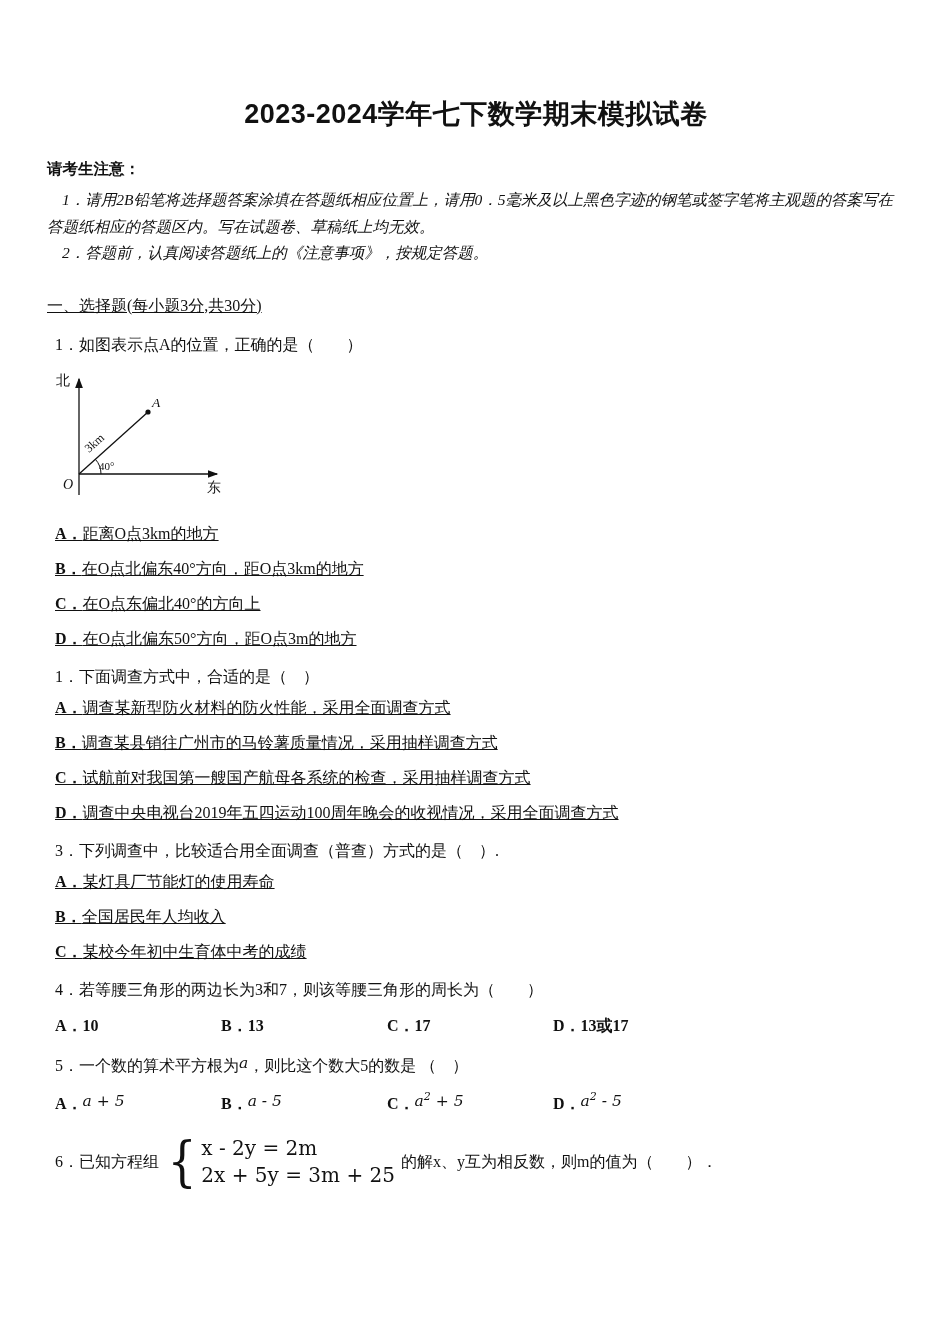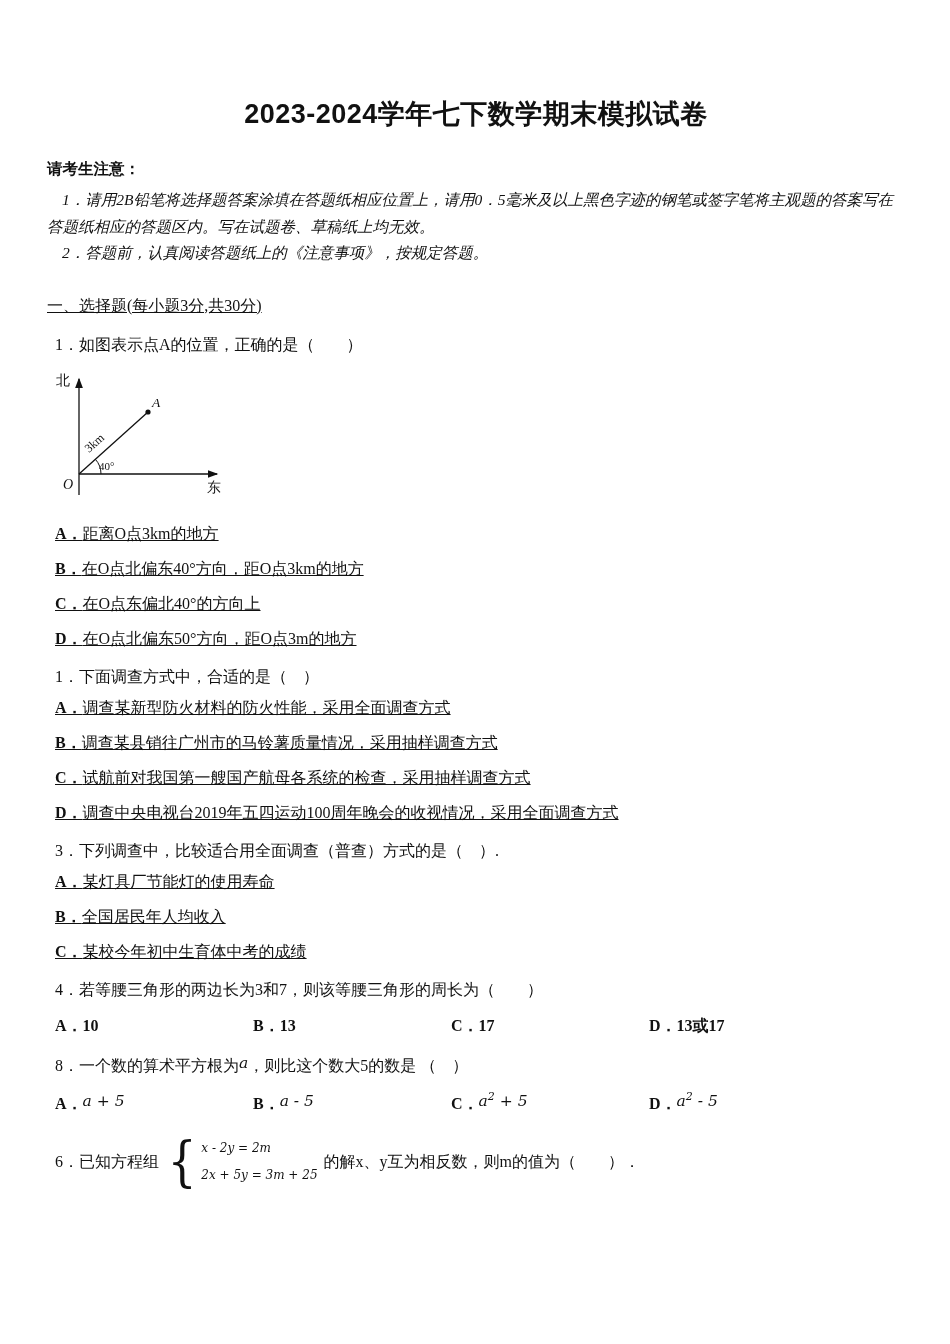--- a/index.html
+++ b/index.html
@@ -19,39 +19,39 @@
     font-family: "Liberation Sans", "DejaVu Sans", sans-serif; font-size: 15.5px;
   }
   .notice-item { margin: 0; line-height: 26.5px; text-indent: 15px; font-size: 15.5px; font-style: italic; }
   .section-heading { margin: 27px 0 10px 0; font-size: 16px; line-height: 24px; text-decoration: underline; }
   .question { margin: 8px; }
   .stem { margin: 14px 0 8px 0; line-height: 25px; }
   .opt-line { margin: 0 0 13px 0; line-height: 22px; text-decoration: underline; }
   .opt-label { font-weight: 700; }
   .figure { margin: 10px 0 16px 0; }
   .figure svg { display: block; }
-  .opt-row { display: flex; margin: 14px 0 10px 0; align-items: baseline; gap: 32px; }
+  .opt-row { display: flex; margin: 14px 0 10px 0; align-items: baseline; }
   .opt-cell { width: 166px; white-space: nowrap; }
   .opt-cell:last-child { width: auto; }
   .q4 .opt-text { font-weight: 700; }
   .math {
     font-family: "DejaVu Serif", serif; font-style: italic;
     font-size: 15.5px; vertical-align: 3px;
   }
   .math sup { font-size: 11px; line-height: 0; }
   .q6-row { display: flex; align-items: center; margin: 20px 0 0 0; }
   .q6-row .plain { line-height: 25px; }
   .sys { display: inline-flex; align-items: center; margin: 0 6px; }
   .brace {
     font-size: 54px; font-weight: 400; line-height: 1;
     font-family: "DejaVu Serif", serif; transform: scaleX(.85);
     display: inline-block; margin-right: 2px; color: #111;
   }
   .eqs { display: inline-flex; flex-direction: column; gap: 5px; }
-  .eq { font-family: "DejaVu Serif", serif; font-style: italic; font-size: 12px; line-height: 22px; }
+  .eq { font-family: "DejaVu Serif", serif; font-size: 20px; line-height: 22px; }
   svg text { font-family: "Liberation Serif", "DejaVu Serif", serif; fill: #111; }
   svg .it { font-style: italic; }
 </style>
 </head>
 <body>
 
 <div class="page">
 
   <h1 class="title">2023-2024学年七下数学期末模拟试卷</h1>
 
@@ -118,21 +118,21 @@
     <p class="stem">4．若等腰三角形的两边长为3和7，则该等腰三角形的周长为（　　）</p>
     <div class="opt-row">
       <span class="opt-cell"><span class="opt-label">A．</span><span class="opt-text">10</span></span>
       <span class="opt-cell"><span class="opt-label">B．</span><span class="opt-text">13</span></span>
       <span class="opt-cell"><span class="opt-label">C．</span><span class="opt-text">17</span></span>
       <span class="opt-cell"><span class="opt-label">D．</span><span class="opt-text">13或17</span></span>
     </div>
   </div>
 
   <div class="question">
-    <p class="stem"><span>8．一个数的算术平方根为</span><span class="math">a</span><span>，则比这个数大5的数是 （　）</span></p>
+    <p class="stem"><span>5．一个数的算术平方根为</span><span class="math">a</span><span>，则比这个数大5的数是 （　）</span></p>
     <div class="opt-row">
       <span class="opt-cell"><span class="opt-label">A．</span><span class="math"><span>a</span><sup></sup><span> + 5</span></span></span>
       <span class="opt-cell"><span class="opt-label">B．</span><span class="math"><span>a</span><sup></sup><span> - 5</span></span></span>
       <span class="opt-cell"><span class="opt-label">C．</span><span class="math"><span>a</span><sup>2</sup><span> + 5</span></span></span>
       <span class="opt-cell"><span class="opt-label">D．</span><span class="math"><span>a</span><sup>2</sup><span> - 5</span></span></span>
     </div>
   </div>
 
   <div class="question">
     <div class="q6-row">

